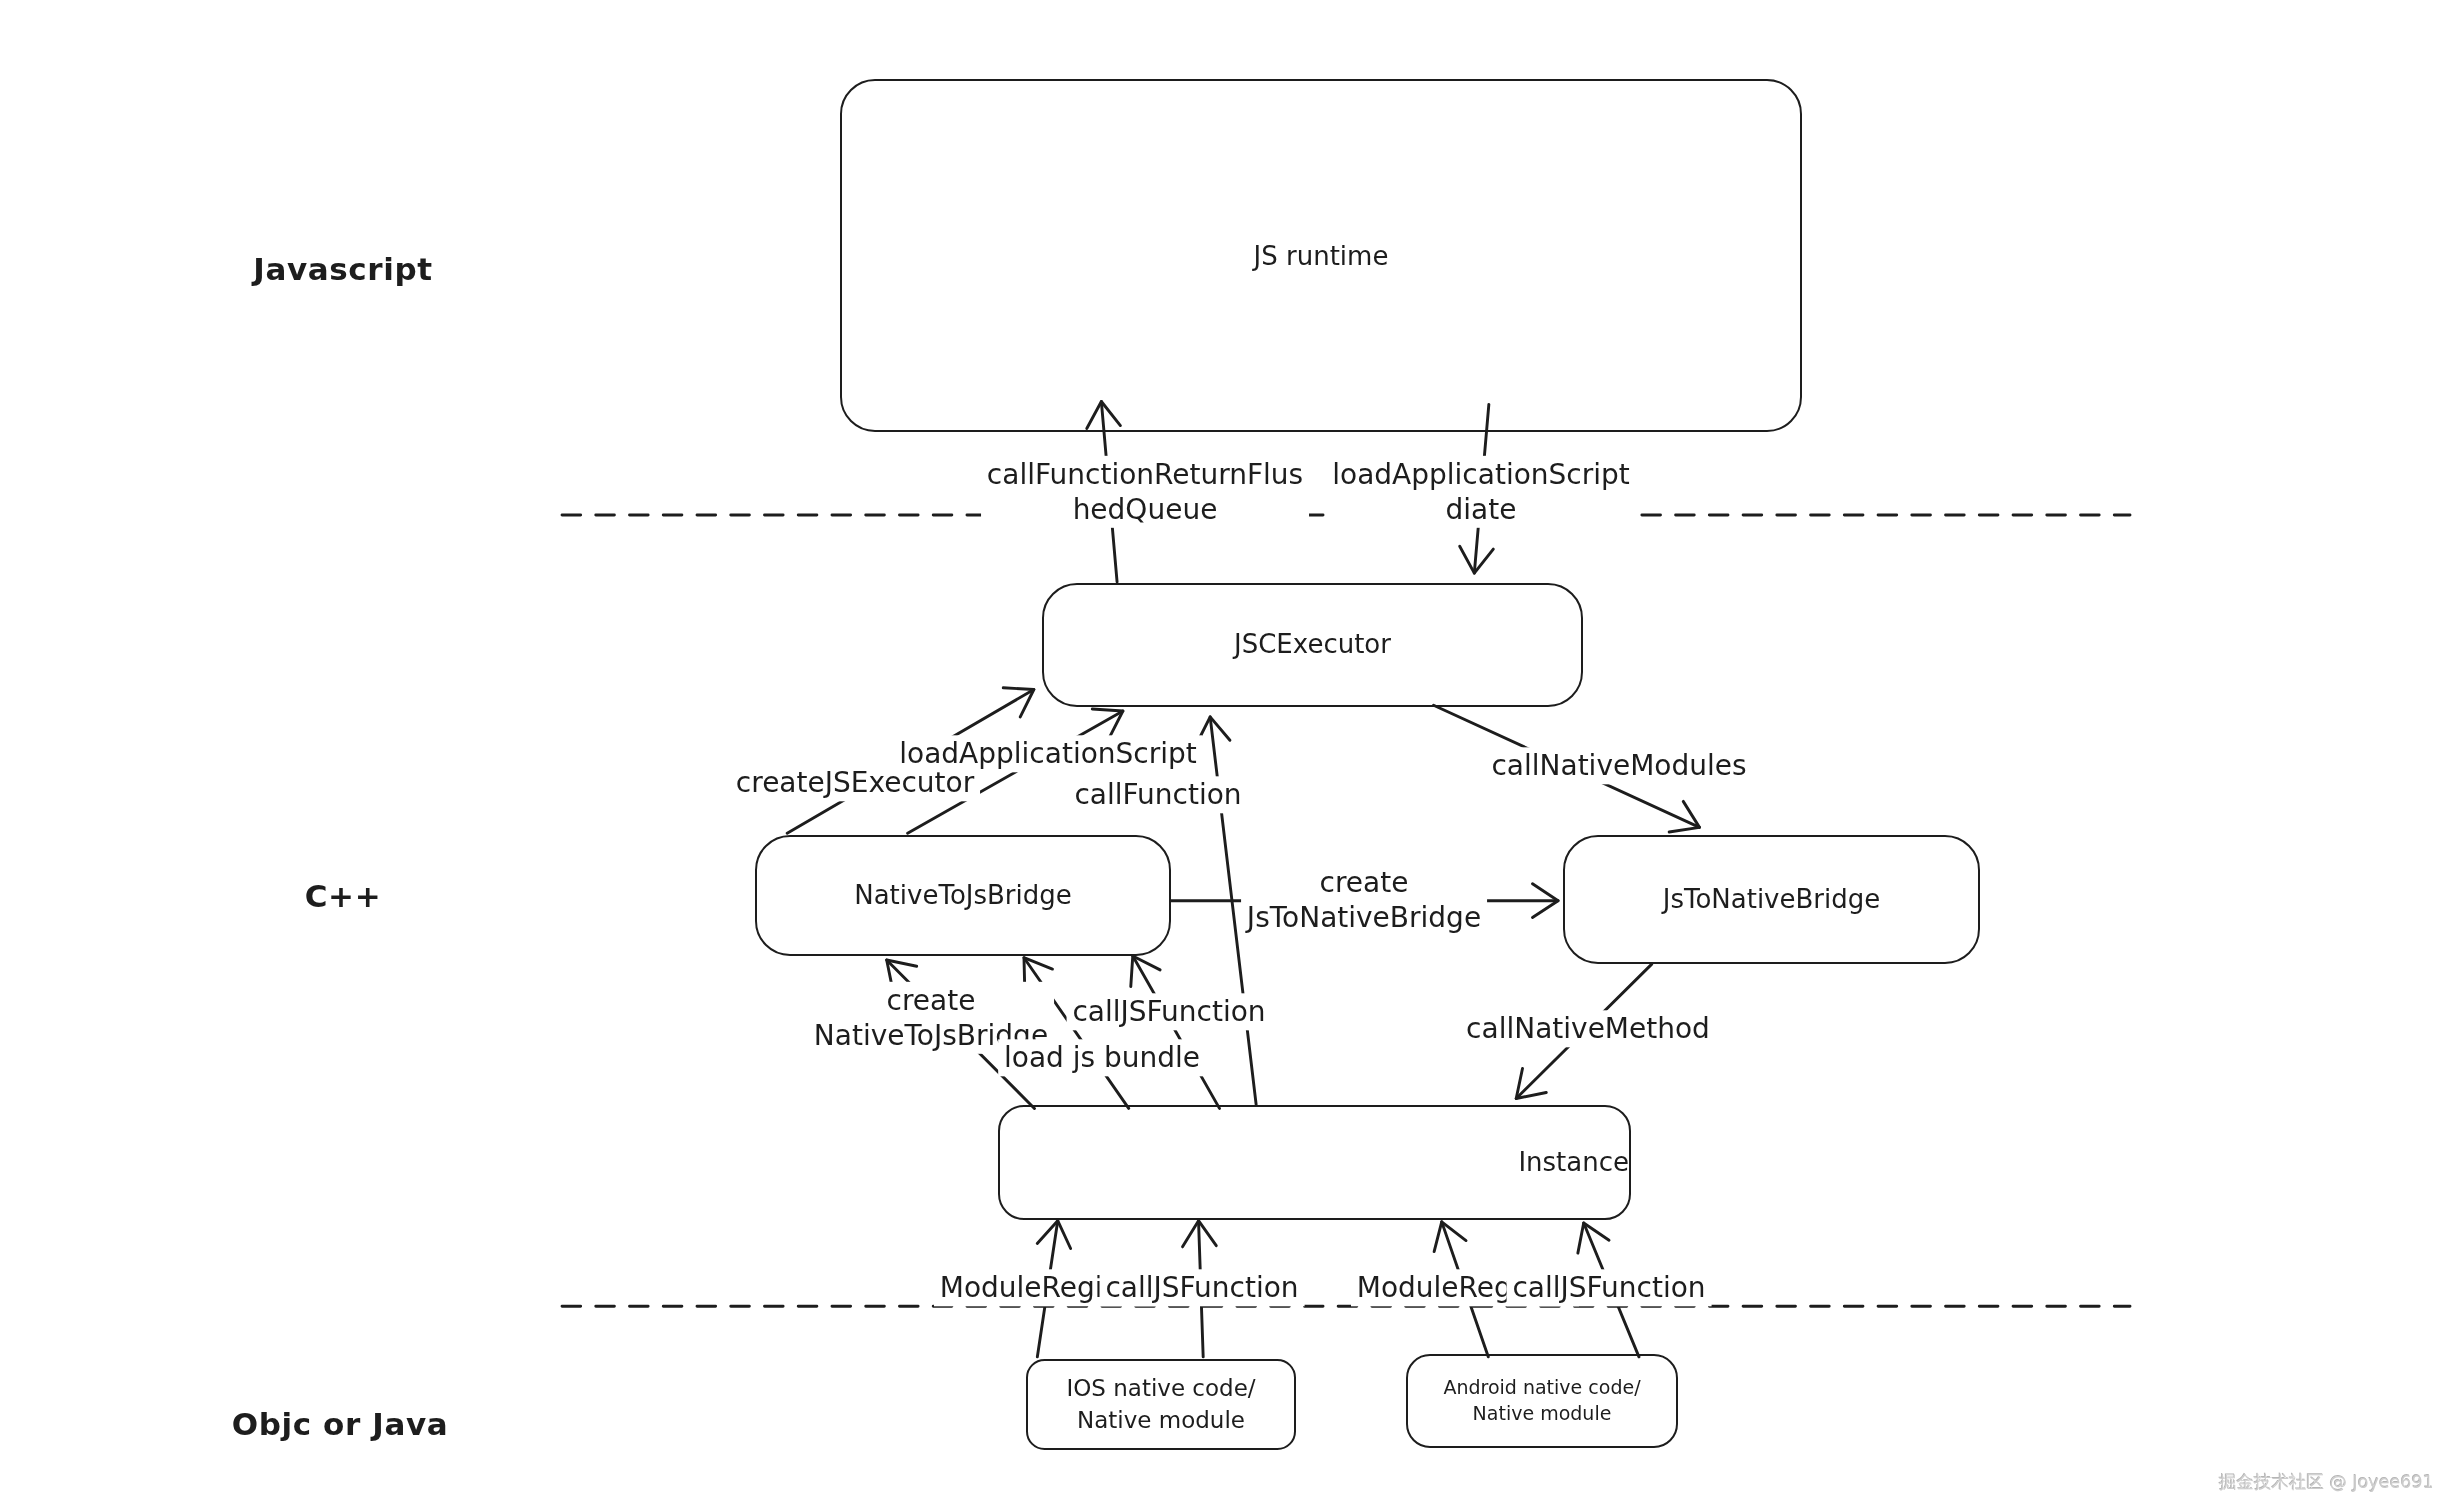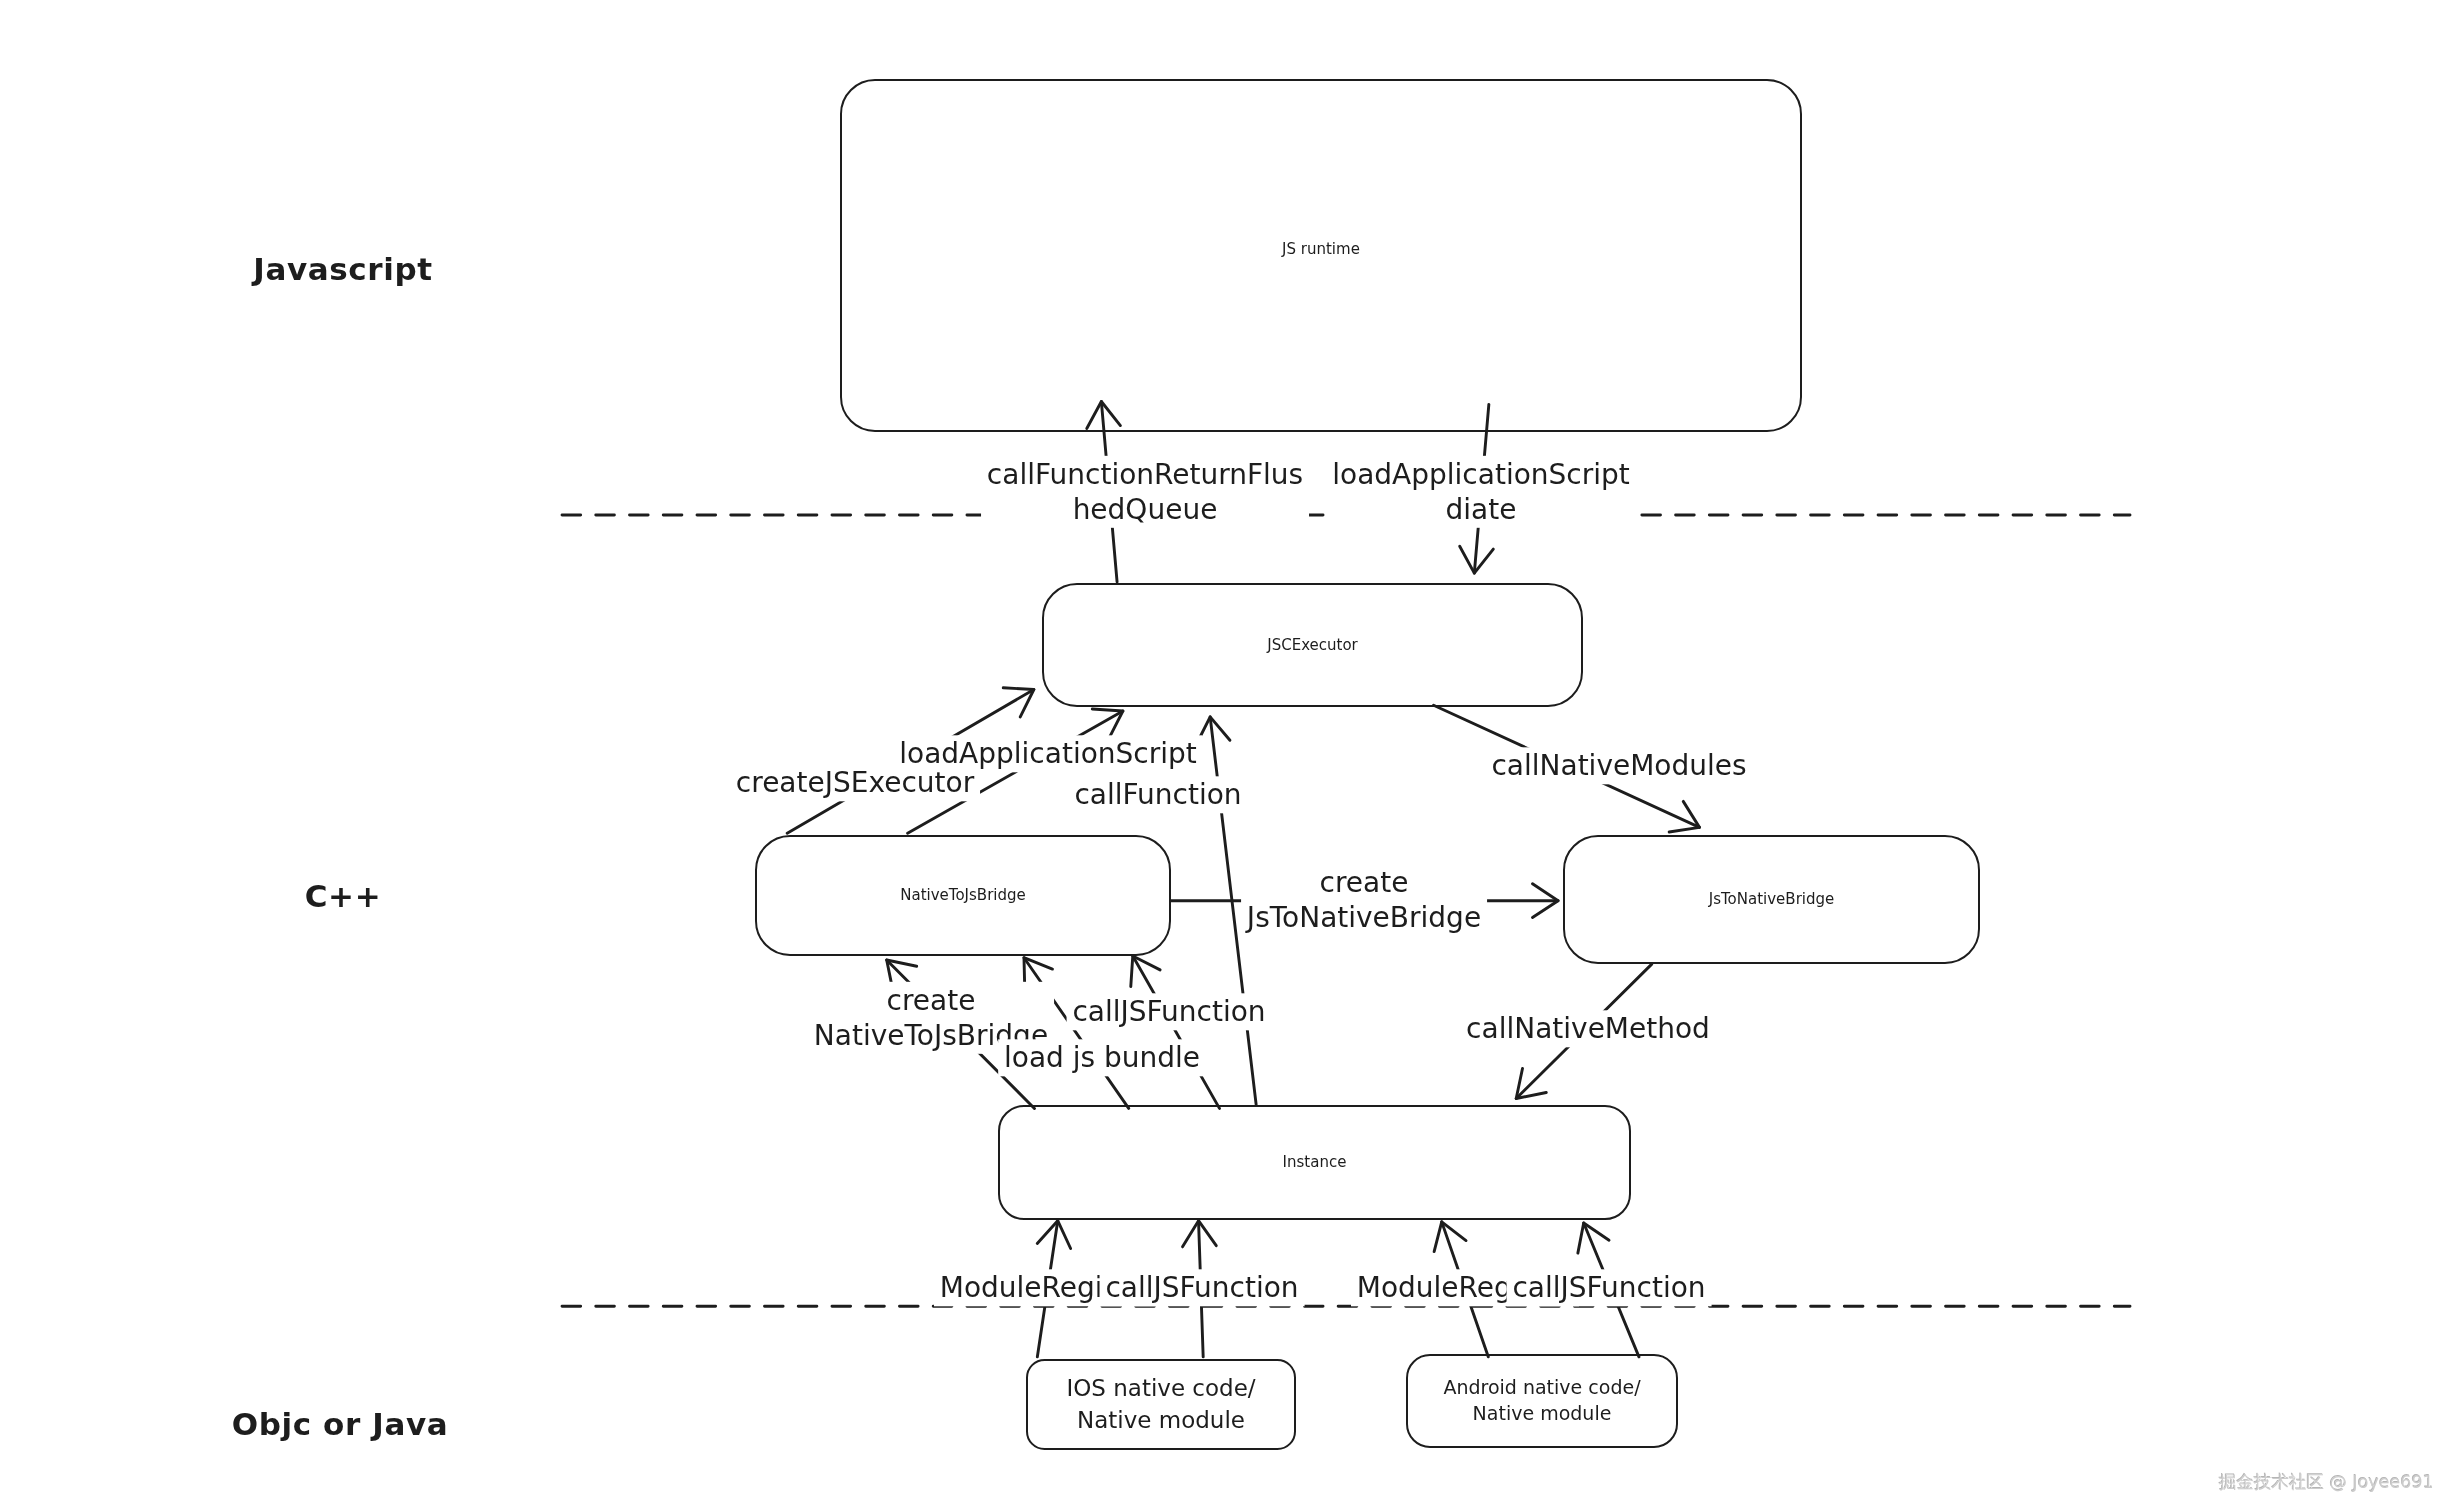--- a/index.html
+++ b/index.html
@@ -3,28 +3,28 @@
 <meta charset="utf-8">
 <style>
   html,body{margin:0;padding:0;background:#ffffff;}
   body{width:2450px;height:1507px;position:relative;overflow:hidden;
        font-family:"DejaVu Sans",sans-serif;color:#1d1d1d;}
   .canvas{position:absolute;inset:0;}
 
   
   .node{position:absolute;background:#ffffff;border:2.9px solid #1d1d1d;
         border-radius:35px;display:flex;align-items:center;justify-content:center;
-        font-size:15px;text-align:center;line-height:1.35;}
+        font-size:26px;text-align:center;line-height:1.35;}
   #js-runtime{left:840px;top:79px;width:958px;height:349px;}
   #js-runtime .inner-label{position:absolute;left:0;right:0;top:158px;text-align:center;}
   #global-object{left:887px;top:347px;width:876px;height:55px;border-width:2.3px;border-radius:16.3px;}
   #jsc-executor{left:1042px;top:583px;width:537px;height:120px;justify-content:center;}
   #native-to-js-bridge{left:755px;top:835px;width:412px;height:117px;}
   #js-to-native-bridge{left:1563px;top:835px;width:413px;height:125px;}
-  #instance{left:998px;top:1105px;width:629px;height:111px;border-radius:26px;}
+  #instance{left:998px;top:1105px;width:629px;height:111px;border-radius:26px;justify-content:flex-end;}
   #ios-native{left:1026px;top:1359px;width:266px;height:87px;border-width:2.3px;border-radius:18.6px;font-size:23px;}
   #android-native{left:1406px;top:1354px;width:268px;height:90px;border-width:2.3px;border-radius:24px;font-size:19px;}
 
   
   .edge-label{position:absolute;transform:translate(-50%,-50%);background:#ffffff;
               padding:1.2px 5.8px;font-size:28px;line-height:1.25;text-align:center;white-space:nowrap;}
 
   
   .layer-label{position:absolute;transform:translate(-50%,-50%);font-size:31px;
                font-weight:bold;letter-spacing:0.6px;white-space:nowrap;}

